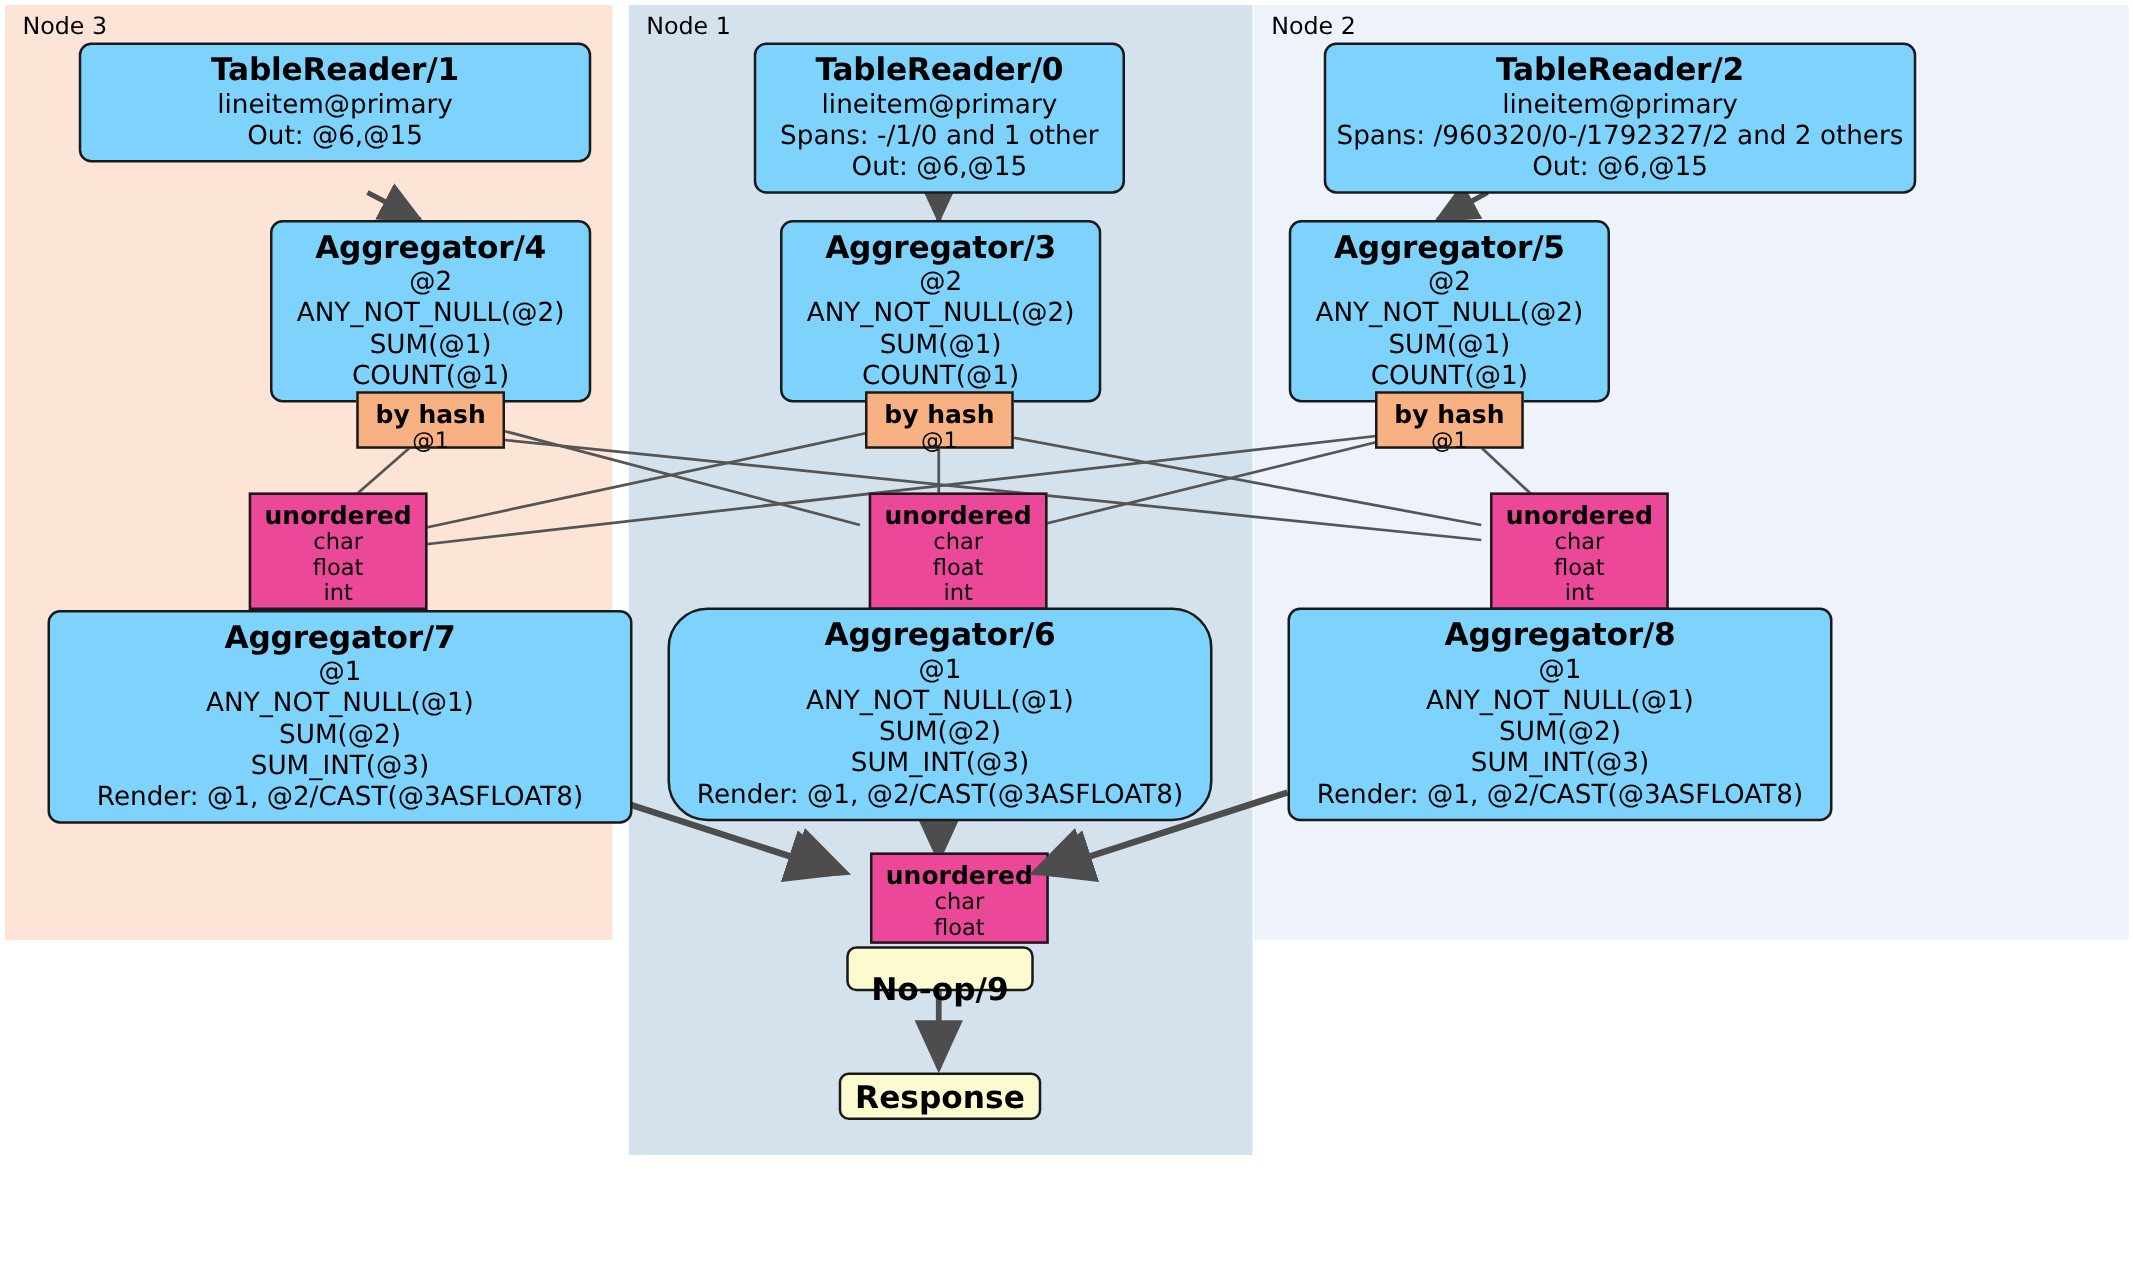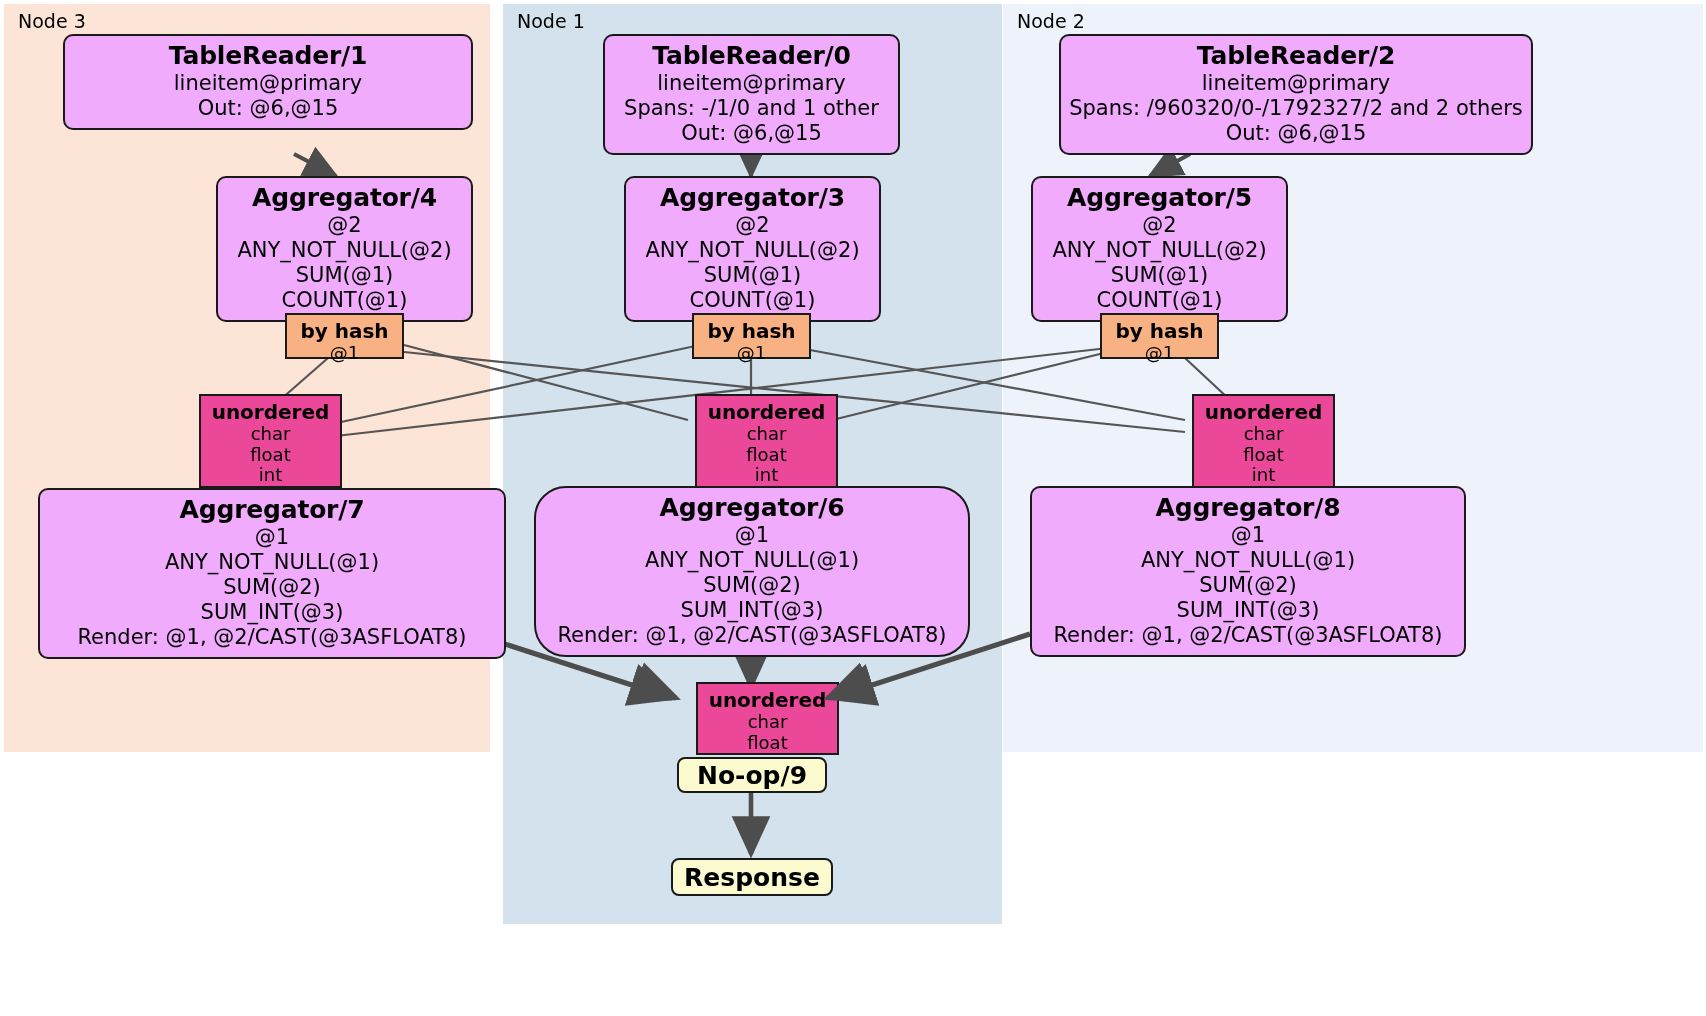--- a/index.html
+++ b/index.html
@@ -30,21 +30,21 @@
     left: 14px;
     font-size: 19px;
     color: #000;
     white-space: nowrap;
   }
 
   
   .proc-box {
     position: absolute;
     box-sizing: border-box;
-    background: #f0abfc;
+    background: #7dd3fc;
     border: 2px solid #1a1a1a;
     border-radius: 10px;
     text-align: center;
     color: #000;
     padding: 5px 8px 7px 8px;
     line-height: 1.19;
     white-space: nowrap;
   }
   .proc-title {
     font-weight: bold;
@@ -272,21 +272,21 @@
     <div class="proc-line">SUM_INT(@3)</div>
     <div class="proc-line">Render: @1, @2/CAST(@3ASFLOAT8)</div>
   </div>
 
   <div class="router unordered" style="left:681px; top:682px; width:143px; height:73px;">
     <div class="router-title">unordered</div>
     <div class="router-line">char</div>
     <div class="router-line">float</div>
   </div>
 
-  <div class="small-box" style="left:677px; top:757px; width:150px; height:36px; padding-top:4px;">
+  <div class="small-box" style="left:677px; top:757px; width:150px; height:36px; padding-top:20px;">
     <span class="label">No-op/9</span>
   </div>
 
   <div class="small-box" style="left:671px; top:858px; width:162px; height:38px; padding-top:5px;">
     <span class="label">Response</span>
   </div>
 
   <svg id="edges-top" viewBox="0 0 1706 1016" xmlns="http://www.w3.org/2000/svg">
     <g stroke="#4d4d4d" stroke-width="5.2" fill="none">
       <path d="M655,690 L676,698" marker-end="url(#arrowMed)"></path>

